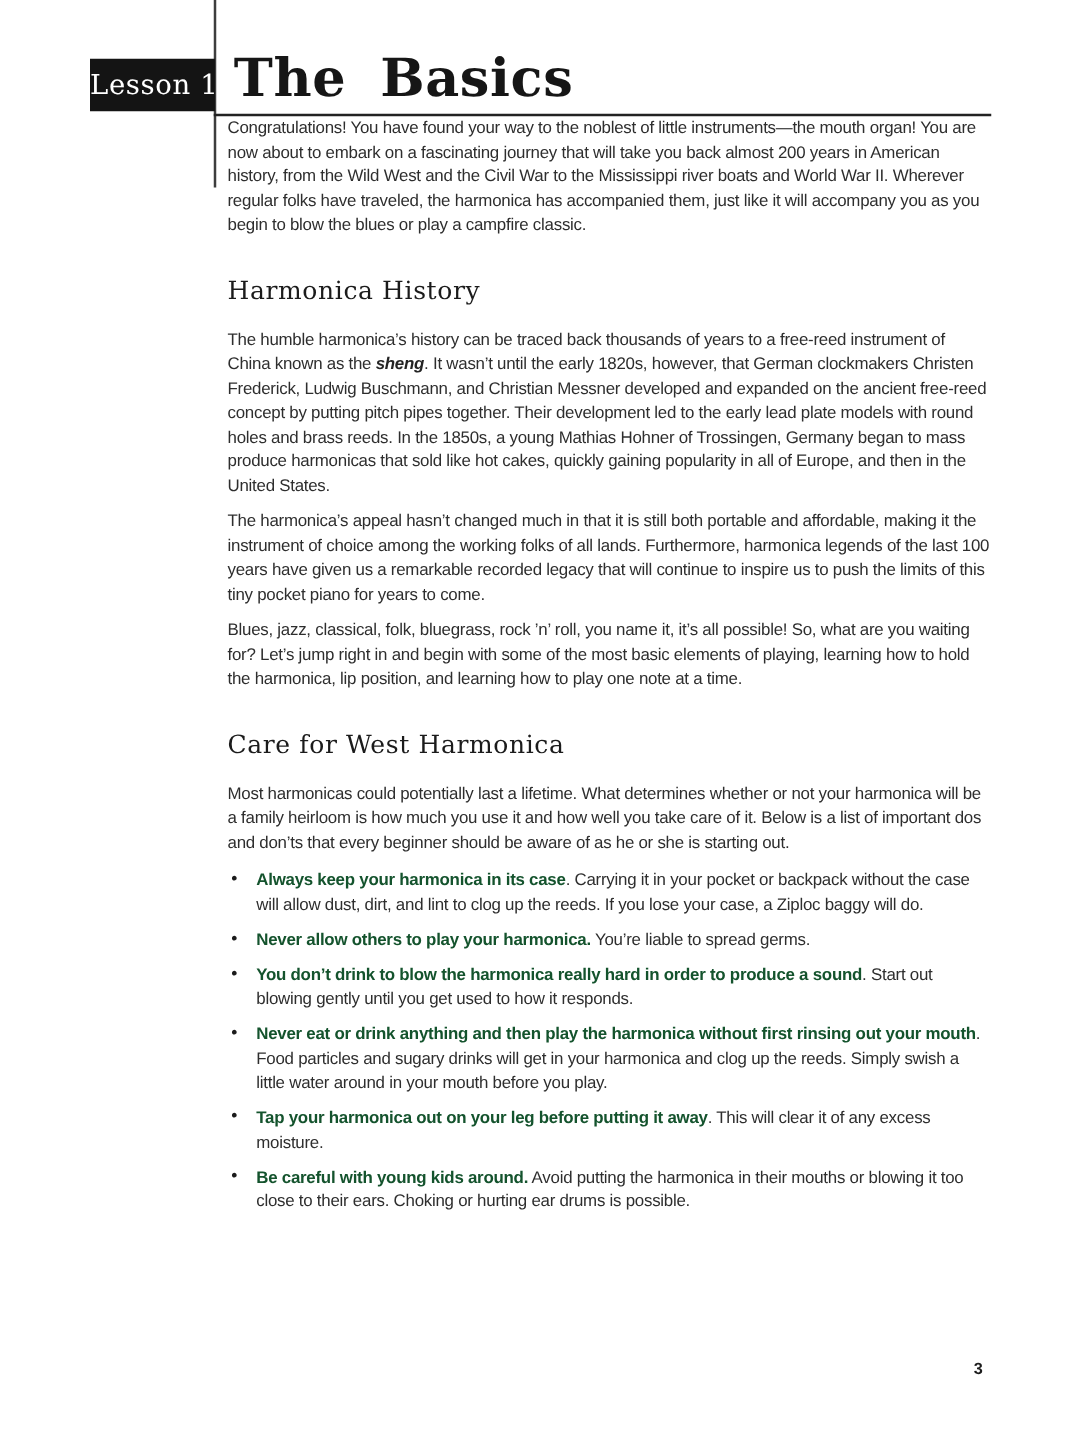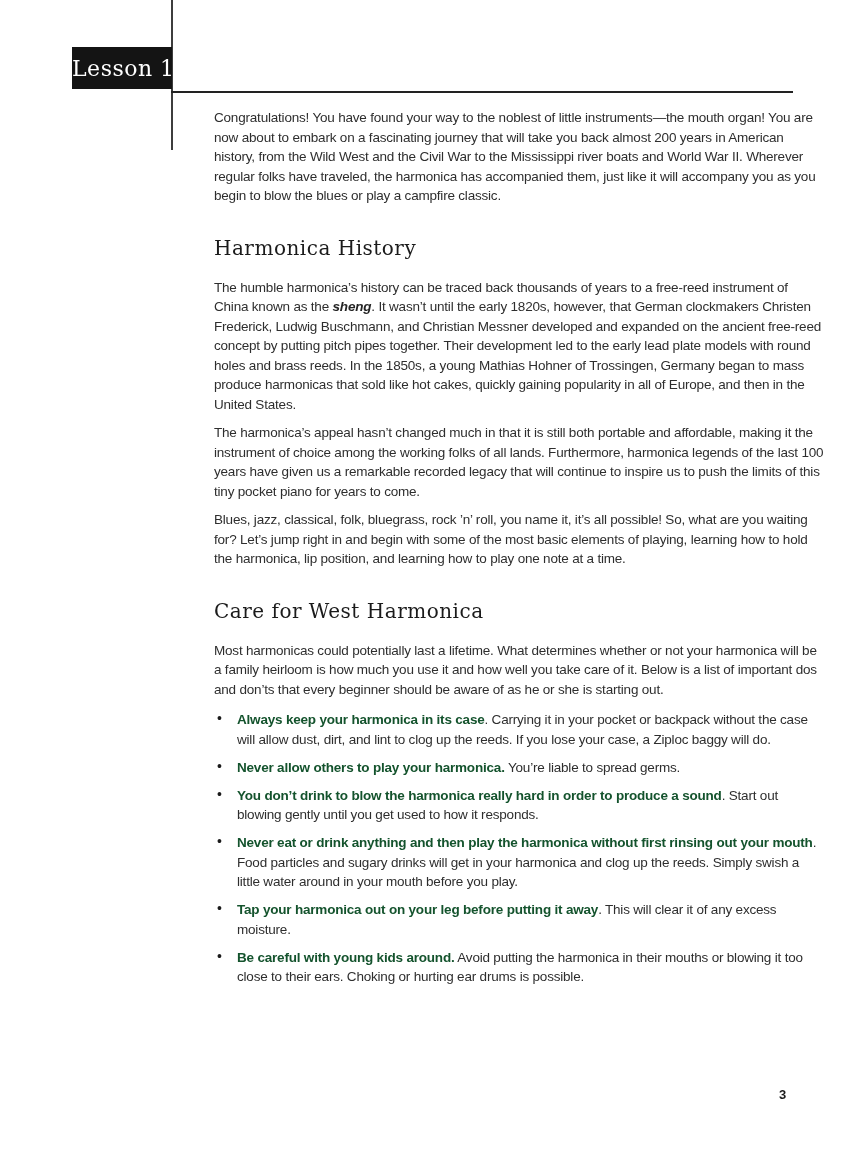--- a/index.html
+++ b/index.html
@@ -54,23 +54,22 @@
     position: absolute;
     left: 171px;
     top: 91px;
     width: 622px;
     height: 2px;
     background: #222222;
   }
   .content {
     position: absolute;
     left: 182px;
-    top: 108px;
+    top: 92px;
     width: 611px;
-    margin-left: 32px;
   }
   .content p {
     margin: 0 0 9px 0;
     font-size: 13.5px;
     line-height: 19.5px;
     letter-spacing: -0.2px;
     color: #2e2e2e;
   }
   h2.section-heading {
     margin: 26px 0 14px 0;
@@ -117,20 +116,21 @@
 <body>
 
 <div class="page">
 
   <div class="vrule"></div>
 
   <div class="lesson-box">
     <span>Lesson 1</span>
   </div>
 
+  <div class="page-title">The Basics</div>
 
   <div class="hrule"></div>
 
   <div class="content">
 
     <p>Congratulations! You have found your way to the noblest of little instruments—the mouth organ! You are now about to embark on a fascinating journey that will take you back almost 200 years in American history, from the Wild West and the Civil War to the Mississippi river boats and World War II. Wherever regular folks have traveled, the harmonica has accompanied them, just like it will accompany you as you begin to blow the blues or play a campfire classic.</p>
 
     <h2 class="section-heading">Harmonica History</h2>
 
     <p><span>The humble harmonica’s history can be traced back thousands of years to a free-reed instrument of China known as the </span><em class="term-em">sheng</em><span>. It wasn’t until the early 1820s, however, that German clockmakers Christen Frederick, Ludwig Buschmann, and Christian Messner developed and expanded on the ancient free-reed concept by putting pitch pipes together. Their development led to the early lead plate models with round holes and brass reeds. In the 1850s, a young Mathias Hohner of Trossingen, Germany began to mass produce harmonicas that sold like hot cakes, quickly gaining popularity in all of Europe, and then in the United States.</span></p>

